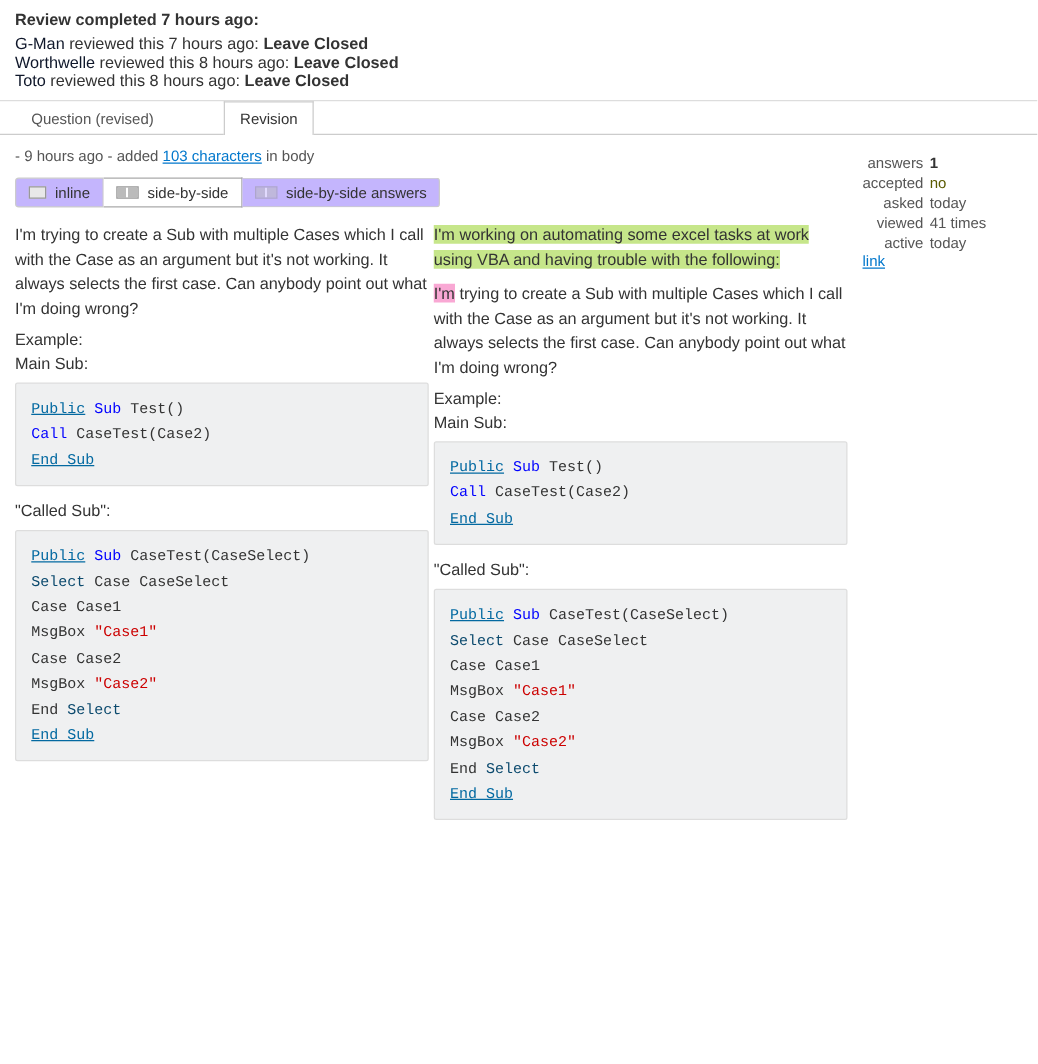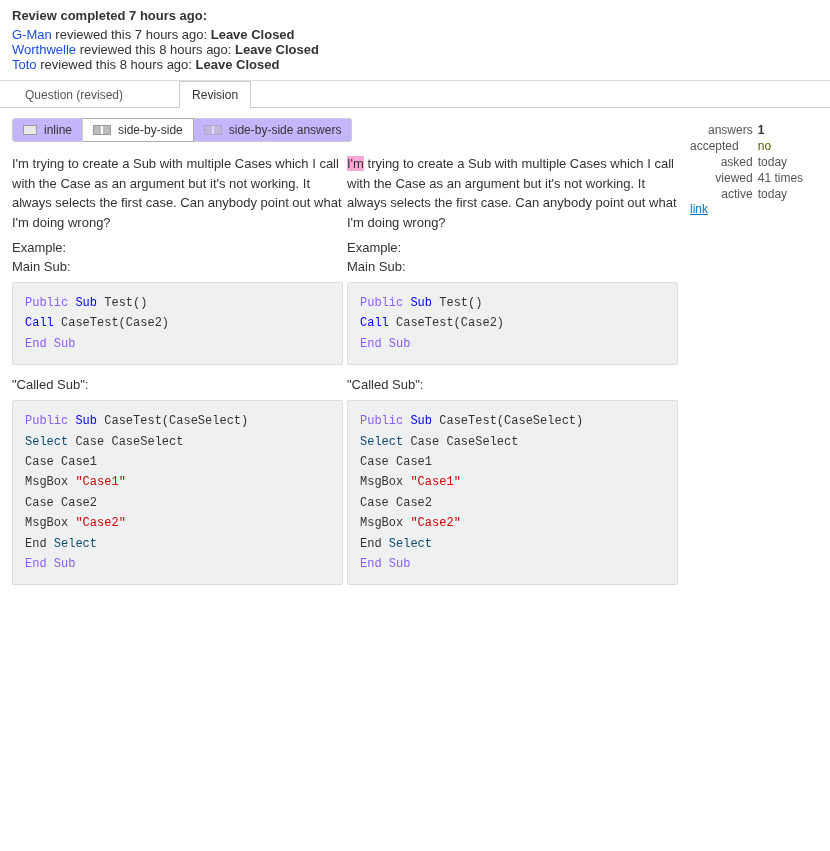--- a/index.html
+++ b/index.html
@@ -1,20 +1,20 @@
 <!DOCTYPE html>
 <html><head>
   <meta charset="utf-8">
   <style>
     * { box-sizing: border-box; margin: 0; padding: 0; }
     body { font-family: Arial, sans-serif; font-size: 13px; color: #333; background: #fff; width: 830px; }
 
     .top-bar { padding: 8px 12px; border-bottom: 1px solid #ddd; }
     .top-bar .review-title { font-weight: bold; margin-bottom: 4px; }
-    .top-bar a { color: #1d4ed8; text-decoration: none; }
+    .top-bar a { color: #0f172a; text-decoration: none; }
     .top-bar span.action { font-weight: bold; }
 
     .tabs { display: flex; border-bottom: 1px solid #ccc; padding: 0 12px; gap: 43px; }
     .tab { padding: 6px 12px; font-size: 12px; color: #555; cursor: pointer; border: 1px solid transparent; border-bottom: none; margin-bottom: -1px; }
     .tab.active { background: #fff; border-color: #ccc; border-bottom-color: #fff; color: #333; }
 
     .page-content { padding: 10px 12px; }
     .section-heading { font-size: 18px; font-weight: normal; color: #333; margin-bottom: 12px; border-bottom: 1px solid #e3e3e3; padding-bottom: 6px; }
 
     .question-title { color: #07c; font-size: 16px; text-decoration: none; margin-bottom: 8px; display: block; }
@@ -28,21 +28,21 @@
     .view-tab-btn + .view-tab-btn { border-left: none; }
     .view-tab-btn.active { background: #fff; border-color: #aaa; }
 
     .diff-container { display: flex; gap: 4px; }
     .diff-left { flex: 1; }
     .diff-right { flex: 1; }
 
     .diff-text { font-size: 13px; line-height: 1.5; margin-bottom: 8px; }
 
     .code-block { background: #eff0f1; border: 1px solid #ddd; padding: 10px 12px; margin: 8px 0 12px 0; font-family: 'Courier New', Courier, monospace; font-size: 12px; line-height: 1.7; border-radius: 2px; }
-    .code-block .kw { color: #8b5cf6; }
+    .code-block .kw { color: #0369a1; text-decoration: underline; }
     .code-block .fn { color: #00f; }
     .code-block .str { color: #c00; }
     .code-block .sel { color: #0c4a6e; }
     .code-block .call { color: #00f; }
 
     .right-panel { width: 140px; flex-shrink: 0; font-size: 12px; }
     .question-area { flex: 1; }
     .top-layout { display: flex; }
 
     .called-sub-label { font-size: 13px; margin-bottom: 6px; }
@@ -74,20 +74,23 @@
   </div>
   <div class="tab active">
     <span>Revision</span>
   </div>
 </div>
 
 <div class="page-content">
 
   <div class="top-layout">
     <div class="question-area">
+      <div class="revision-meta">
+        - 9 hours ago - added <a href="#">103 characters</a> in body
+      </div>
 
       <div class="view-tabs">
         <a class="view-tab-btn" href="#">
           <span style="display:inline-block;width:14px;height:10px;border:1px solid #999;background:#e8e8e8;vertical-align:middle;margin-right:3px;"></span>
           <span>inline</span>
         </a>
         <a class="view-tab-btn active" href="#">
           <span style="display:inline-block;width:18px;height:10px;border:1px solid #999;background:linear-gradient(to right,#bbb 45%,white 45%,white 55%,#bbb 55%);vertical-align:middle;margin-right:3px;"></span>
           <span>side-by-side</span>
         </a>
@@ -116,20 +119,23 @@
             <div>MsgBox <span class="str">"Case1"</span></div>
             <div>Case Case2</div>
             <div>MsgBox <span class="str">"Case2"</span></div>
             <div>End <span class="sel">Select</span></div>
             <div><span class="kw">End Sub</span></div>
           </div>
         </div>
 
         <div class="diff-right">
           <p class="diff-text">
+            <span style="background:#c6e68a;">I'm working on automating some excel tasks at work using VBA and having trouble with the following:</span>
+          </p>
+          <p class="diff-text">
             <span style="background:#f9a8d4;">I'm</span> trying to create a Sub with multiple Cases which I call with the Case as an argument but it's not working. It always selects the first case. Can anybody point out what I'm doing wrong?
           </p>
           <p class="example-label">Example:</p>
           <p class="main-sub-label">Main Sub:</p>
           <div class="code-block">
             <div><span class="kw">Public</span> <span class="fn">Sub</span> Test()</div>
             <div><span class="call">Call</span> CaseTest(Case2)</div>
             <div><span class="kw">End Sub</span></div>
           </div>
           <p class="called-sub-label">"Called Sub":</p>
@@ -148,21 +154,21 @@
     </div>
 
     <div class="right-panel" style="padding-left:12px; padding-top:0;">
       <table style="font-size:12px; color:#555; border-collapse:collapse; margin-top:4px;">
         <tbody>
             <tr>
           <td style="text-align:right; padding: 1px 5px 1px 0;">answers</td>
           <td style="font-weight:bold; color:#333;">1</td>
         </tr>
         <tr>
-          <td style="text-align:right; padding: 1px 19px 1px 0; margin-top: 37px;">accepted</td>
+          <td style="text-align:right; padding: 1px 5px 1px 0; margin-top: 37px;">accepted</td>
           <td style="color:#5a5a00;">no</td>
         </tr>
         <tr>
           <td style="text-align:right; padding: 1px 5px 1px 0;">asked</td>
           <td>today</td>
         </tr>
         <tr>
           <td style="text-align:right; padding: 1px 5px 1px 0;">viewed</td>
           <td>41 times</td>
         </tr>

